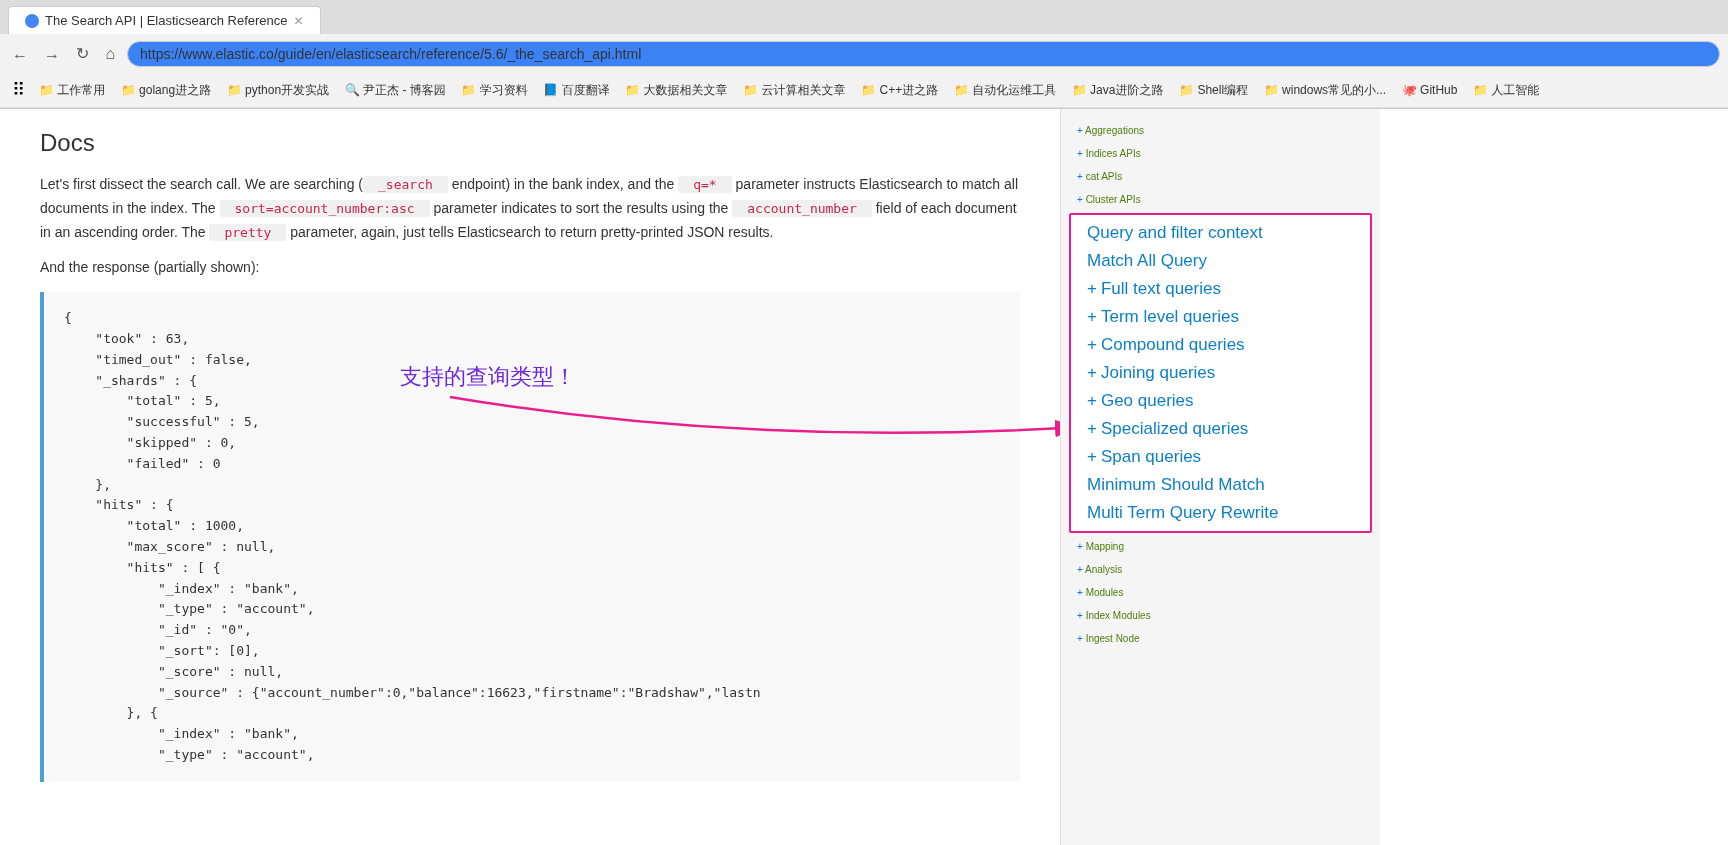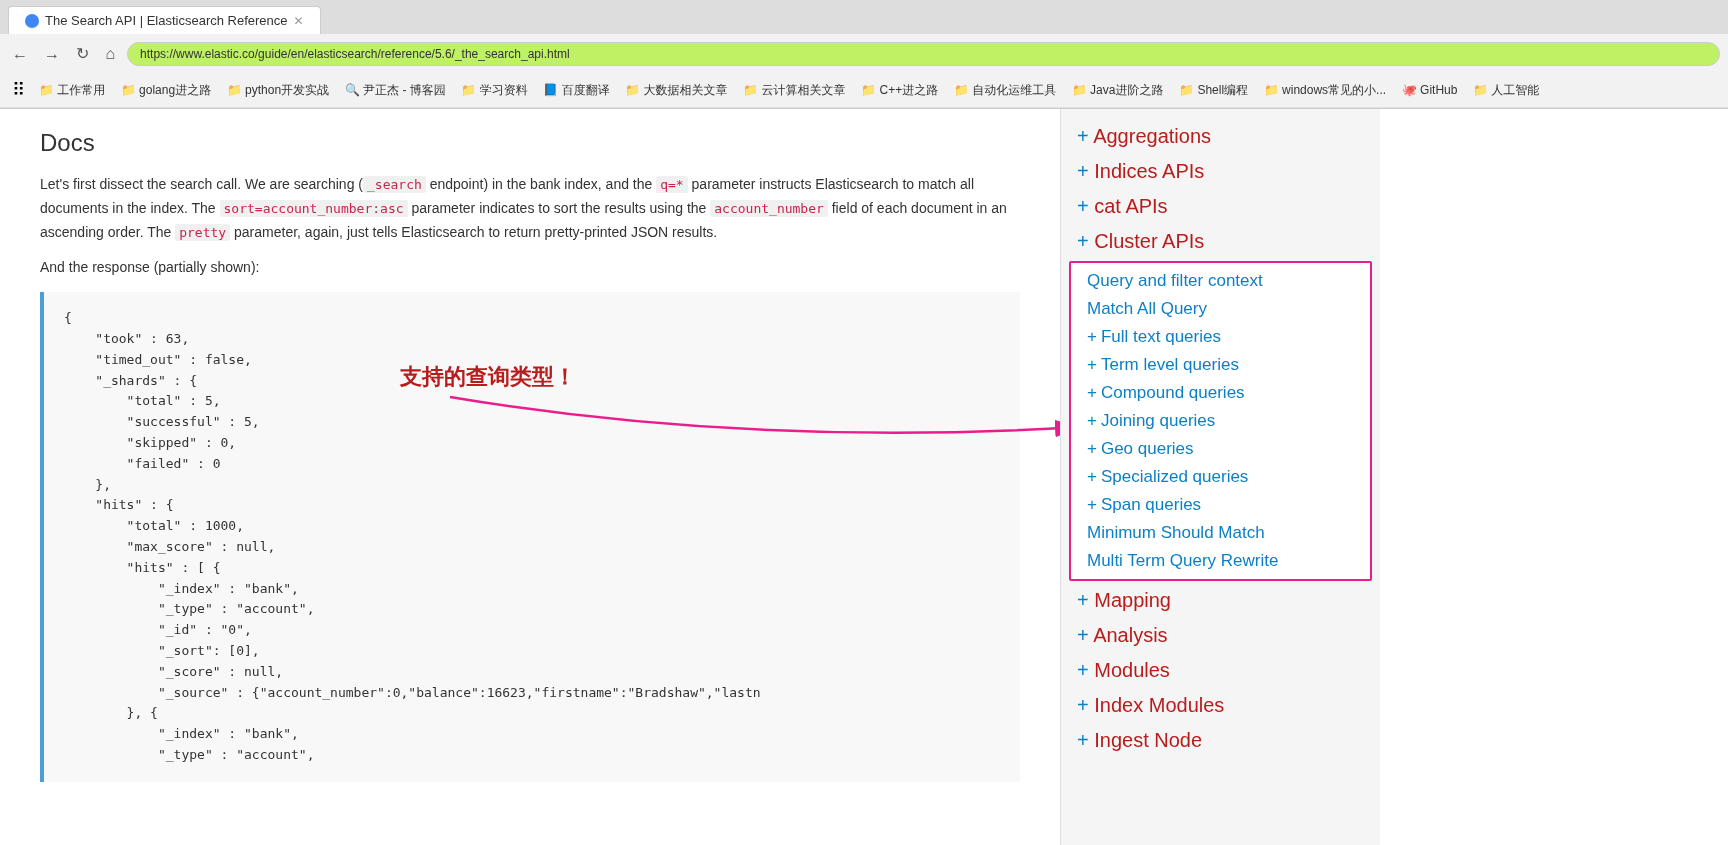--- a/index.html
+++ b/index.html
@@ -7,43 +7,43 @@
 
     
     .browser-chrome { background: #f2f2f2; border-bottom: 1px solid #ccc; }
     .tab-bar { display: flex; align-items: flex-end; padding: 6px 8px 0; background: #ddd; }
     .tab { background: #fff; border: 1px solid #ccc; border-bottom: none; padding: 6px 16px; border-radius: 4px 4px 0 0; font-size: 13px; display: flex; align-items: center; gap: 6px; }
     .tab-favicon { width: 14px; height: 14px; background: #4285f4; border-radius: 50%; display: inline-block; }
     .tab-close { color: #999; font-size: 12px; cursor: pointer; }
     .nav-bar { display: flex; align-items: center; padding: 6px 8px; gap: 8px; background: #f2f2f2; }
     .nav-btn { background: none; border: none; font-size: 16px; cursor: pointer; color: #555; padding: 4px; }
     .nav-btn:disabled { color: #ccc; }
-    .address-bar { flex: 1; background: #bef264; border: 1px solid #ccc; border-radius: 20px; padding: 4px 12px; font-size: 12px; color: #333; }
+    .address-bar { flex: 1; background: #3b82f6; border: 1px solid #ccc; border-radius: 20px; padding: 4px 12px; font-size: 14px; color: #333; }
     .bookmarks-bar { display: flex; align-items: center; padding: 4px 8px; gap: 4px; font-size: 12px; border-bottom: 1px solid #e0e0e0; background: #f2f2f2; overflow: hidden; }
     .bookmark-item { white-space: nowrap; padding: 2px 6px; cursor: pointer; color: #333; border-radius: 3px; display: flex; align-items: center; gap: 3px; }
     .app-btn { background: none; border: none; font-size: 18px; cursor: pointer; padding: 2px 4px; }
 
     
     .page { display: flex; height: calc(100vh - 90px); }
     .main-content { flex: 1; overflow-y: auto; padding: 20px 40px; max-width: 1060px; }
     .sidebar { width: 320px; min-width: 320px; background: #f5f5f5; border-left: 1px solid #e0e0e0; overflow-y: auto; padding: 10px 0; }
 
     
     .docs-title { font-size: 24px; color: #333; margin-bottom: 16px; font-weight: normal; }
 
     
     .main-text { line-height: 1.7; color: #333; margin-bottom: 12px; }
-    .main-text code, .inline-code { font-family: monospace; background: #f0f0f0; padding: 1px 4px; border-radius: 2px; font-size: 13px; color: #c7254e; }
+    .main-text code, .inline-code { font-family: monospace; background: #f0f0f0; padding: 1px 15px; border-radius: 2px; font-size: 13px; color: #c7254e; }
     .code-block { background: #f8f8f8; border-left: 4px solid #4a9fd4; padding: 16px 20px; font-family: monospace; font-size: 13px; line-height: 1.6; color: #333; overflow-x: auto; white-space: pre; }
 
     
     .annotation-container { position: relative; }
 
     
-    .sidebar-item { padding: 6px 16px; cursor: pointer; color: #b91c1c; font-size: 20px; }
+    .sidebar-item { padding: 6px 16px; cursor: pointer; color: #4d7c0f; font-size: 10px; }
     .sidebar-item.expandable::before { content: '+ '; color: #0d7fc4; }
     .sidebar-item.collapsible::before { content: '- '; color: #0d7fc4; }
     .sidebar-sub-item { padding: 5px 32px; cursor: pointer; color: #0d7fc4; font-size: 17px; }
     .sidebar-highlighted { border: 2px solid #e91e8c; margin: 2px 8px; padding: 4px 0; border-radius: 2px; background: #fff; }
     .sidebar-highlighted .sidebar-sub-item { padding: 4px 16px; }
   </style>
 </head>
 <body>
 
 <div class="browser-chrome">
@@ -111,21 +111,21 @@
             "_type" : "account",
             "_id" : "0",
             "_sort": [0],
             "_score" : null,
             "_source" : {"account_number":0,"balance":16623,"firstname":"Bradshaw","lastn
         }, {
             "_index" : "bank",
             "_type" : "account",</div>
 
       <div style="position:relative;">
-        <span style="position:absolute; top:-420px; left:360px; color:#b91c1c; font-size:22px; font-weight:bold; white-space:nowrap;">支持的查询类型！</span>
+        <span style="position:absolute; top:-420px; left:360px; color:#6d28d9; font-size:22px; font-weight:normal; white-space:nowrap;">支持的查询类型！</span>
         <svg style="position:absolute; top:-395px; left:360px; width:700px; height:80px; overflow:visible;">
           <defs>
             <marker id="arrowhead" markerWidth="10" markerHeight="7" refX="10" refY="3.5" orient="auto">
               <polygon points="0 0, 10 3.5, 0 7" fill="#e91e8c"></polygon>
             </marker>
           </defs>
           <path d="M 50 10 Q 350 60 680 40" stroke="#e91e8c" stroke-width="2.5" fill="none" marker-end="url(#arrowhead)"></path>
         </svg>
       </div>
     </div>

